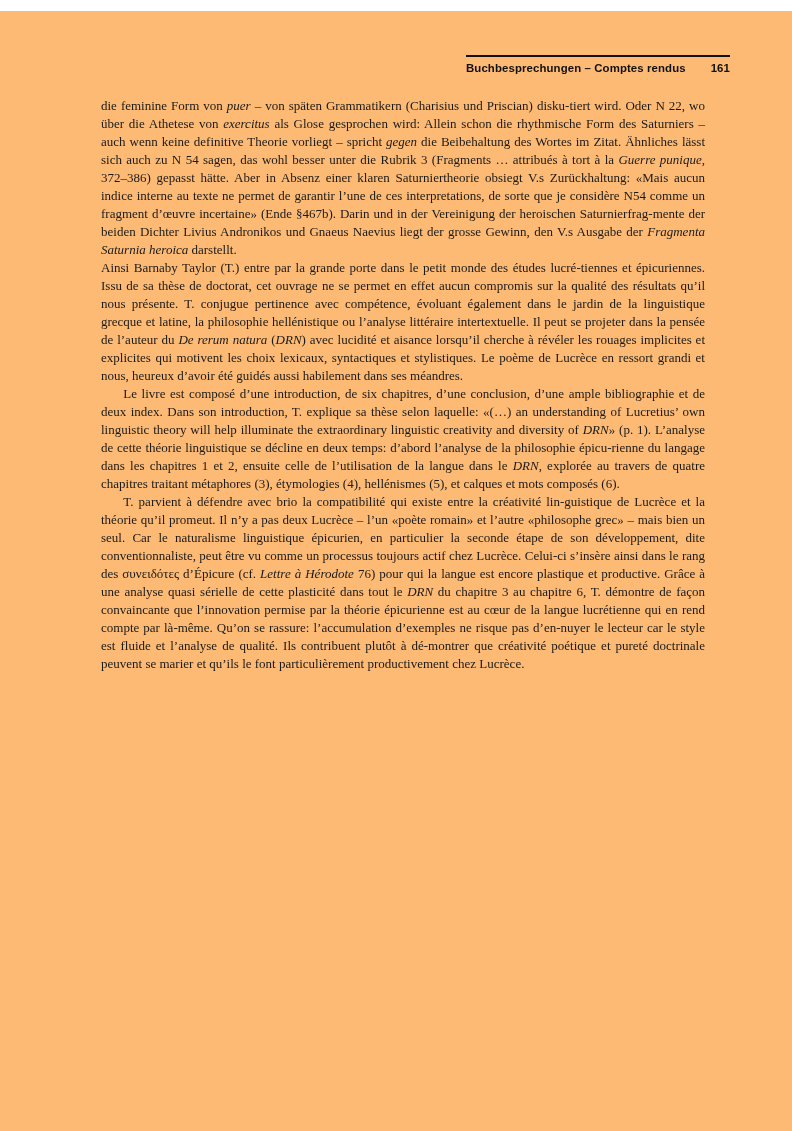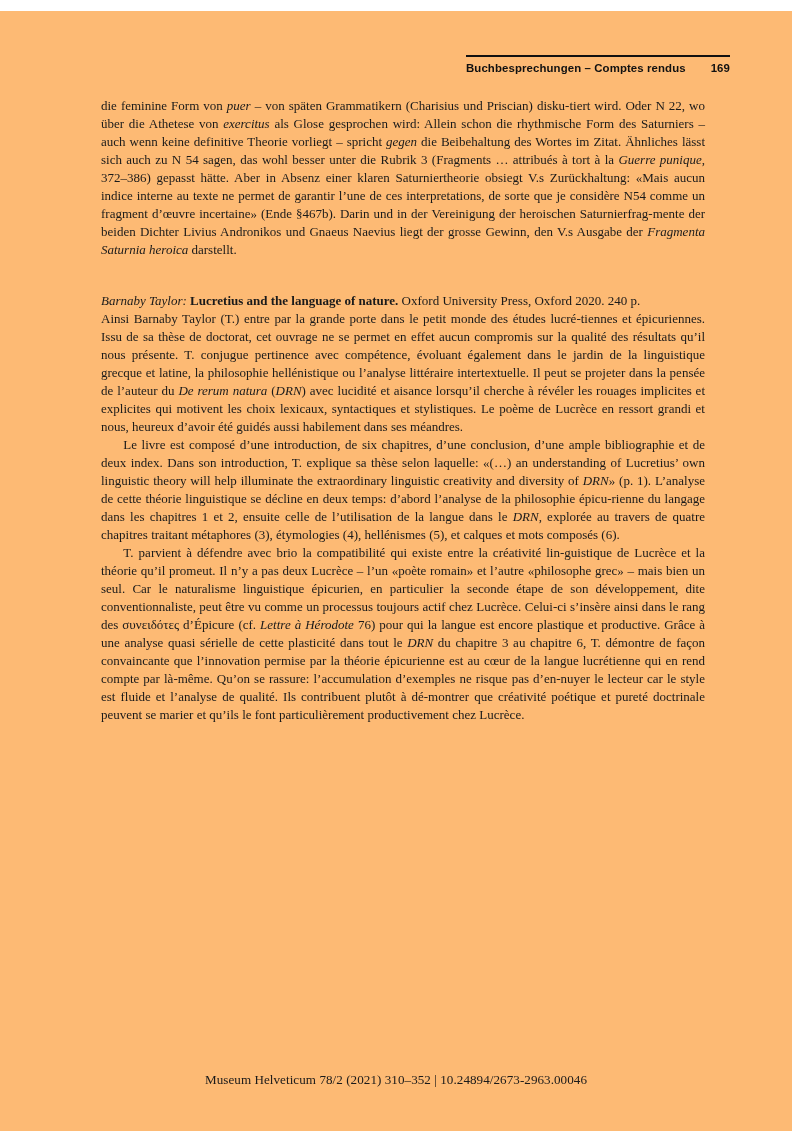--- a/index.html
+++ b/index.html
@@ -99,36 +99,30 @@
 </style>
 </head>
 <body>
 
 <div class="page">
 
   <div class="running-head">
     <div class="rule"></div>
     <div class="rh-row">
       <span class="rh-title">Buchbesprechungen – Comptes rendus</span>
-      <span class="rh-page">169</span>
+      <span class="rh-page">161</span>
     </div>
   </div>
 
   <div class="content">
 
     <p class="body-start">die feminine Form von <em class="it">puer</em> – von späten Grammatikern (Charisius und Priscian) disku-tiert wird. Oder N 22, wo über die Athetese von <em class="it">exercitus</em> als Glose gesprochen wird: Allein schon die rhythmische Form des Saturniers – auch wenn keine definitive Theorie vorliegt – spricht <em class="it">gegen</em> die Beibehaltung des Wortes im Zitat. Ähnliches lässt sich auch zu N 54 sagen, das wohl besser unter die Rubrik 3 (Fragments … attribués à tort à la <em class="it">Guerre punique</em>, 372–386) gepasst hätte. Aber in Absenz einer klaren Saturniertheorie obsiegt V.s Zurückhaltung: «Mais aucun indice interne au texte ne permet de garantir l’une de ces interpretations, de sorte que je considère N54 comme un fragment d’œuvre incertaine» (Ende §467b). Darin und in der Vereinigung der heroischen Saturnierfrag-mente der beiden Dichter Livius Andronikos und Gnaeus Naevius liegt der grosse Gewinn, den V.s Ausgabe der <em class="it">Fragmenta Saturnia heroica</em> darstellt.</p>
 
 
-    <p class="review-head">
-      <span class="author">Barnaby Taylor:</span><span> </span><span class="booktitle">Lucretius and the language of nature.</span><span> </span><span class="imprint">Oxford University Press, Oxford 2020. 240 p.</span>
-    </p>
 
     <p>Ainsi Barnaby Taylor (T.) entre par la grande porte dans le petit monde des études lucré-tiennes et épicuriennes. Issu de sa thèse de doctorat, cet ouvrage ne se permet en effet aucun compromis sur la qualité des résultats qu’il nous présente. T. conjugue pertinence avec compétence, évoluant également dans le jardin de la linguistique grecque et latine, la philosophie hellénistique ou l’analyse littéraire intertextuelle. Il peut se projeter dans la pensée de l’auteur du <em class="it">De rerum natura</em> (<em class="it">DRN</em>) avec lucidité et aisance lorsqu’il cherche à révéler les rouages implicites et explicites qui motivent les choix lexicaux, syntactiques et stylistiques. Le poème de Lucrèce en ressort grandi et nous, heureux d’avoir été guidés aussi habilement dans ses méandres.</p>
     <p class="indent">Le livre est composé d’une introduction, de six chapitres, d’une conclusion, d’une ample bibliographie et de deux index. Dans son introduction, T. explique sa thèse selon laquelle: «(…) an understanding of Lucretius’ own linguistic theory will help illuminate the extraordinary linguistic creativity and diversity of <em class="it">DRN</em>» (p. 1). L’analyse de cette théorie linguistique se décline en deux temps: d’abord l’analyse de la philosophie épicu-rienne du langage dans les chapitres 1 et 2, ensuite celle de l’utilisation de la langue dans le <em class="it">DRN</em>, explorée au travers de quatre chapitres traitant métaphores (3), étymologies (4), hellénismes (5), et calques et mots composés (6).</p>
     <p class="indent">T. parvient à défendre avec brio la compatibilité qui existe entre la créativité lin-guistique de Lucrèce et la théorie qu’il promeut. Il n’y a pas deux Lucrèce – l’un «poète romain» et l’autre «philosophe grec» – mais bien un seul. Car le naturalisme linguistique épicurien, en particulier la seconde étape de son développement, dite conventionnaliste, peut être vu comme un processus toujours actif chez Lucrèce. Celui-ci s’insère ainsi dans le rang des συνειδότες d’Épicure (cf. <em class="it">Lettre à Hérodote</em> 76) pour qui la langue est encore plastique et productive. Grâce à une analyse quasi sérielle de cette plasticité dans tout le <em class="it">DRN</em> du chapitre 3 au chapitre 6, T. démontre de façon convaincante que l’innovation permise par la théorie épicurienne est au cœur de la langue lucrétienne qui en rend compte par là-même. Qu’on se rassure: l’accumulation d’exemples ne risque pas d’en-nuyer le lecteur car le style est fluide et l’analyse de qualité. Ils contribuent plutôt à dé-montrer que créativité poétique et pureté doctrinale peuvent se marier et qu’ils le font particulièrement productivement chez Lucrèce.</p>
 
   </div>
 
-  <div class="footer">
-    <span>Museum Helveticum 78/2 (2021) 310–352 | 10.24894/2673-2963.00046</span>
-  </div>
 
 </div>
 
 </body></html>

